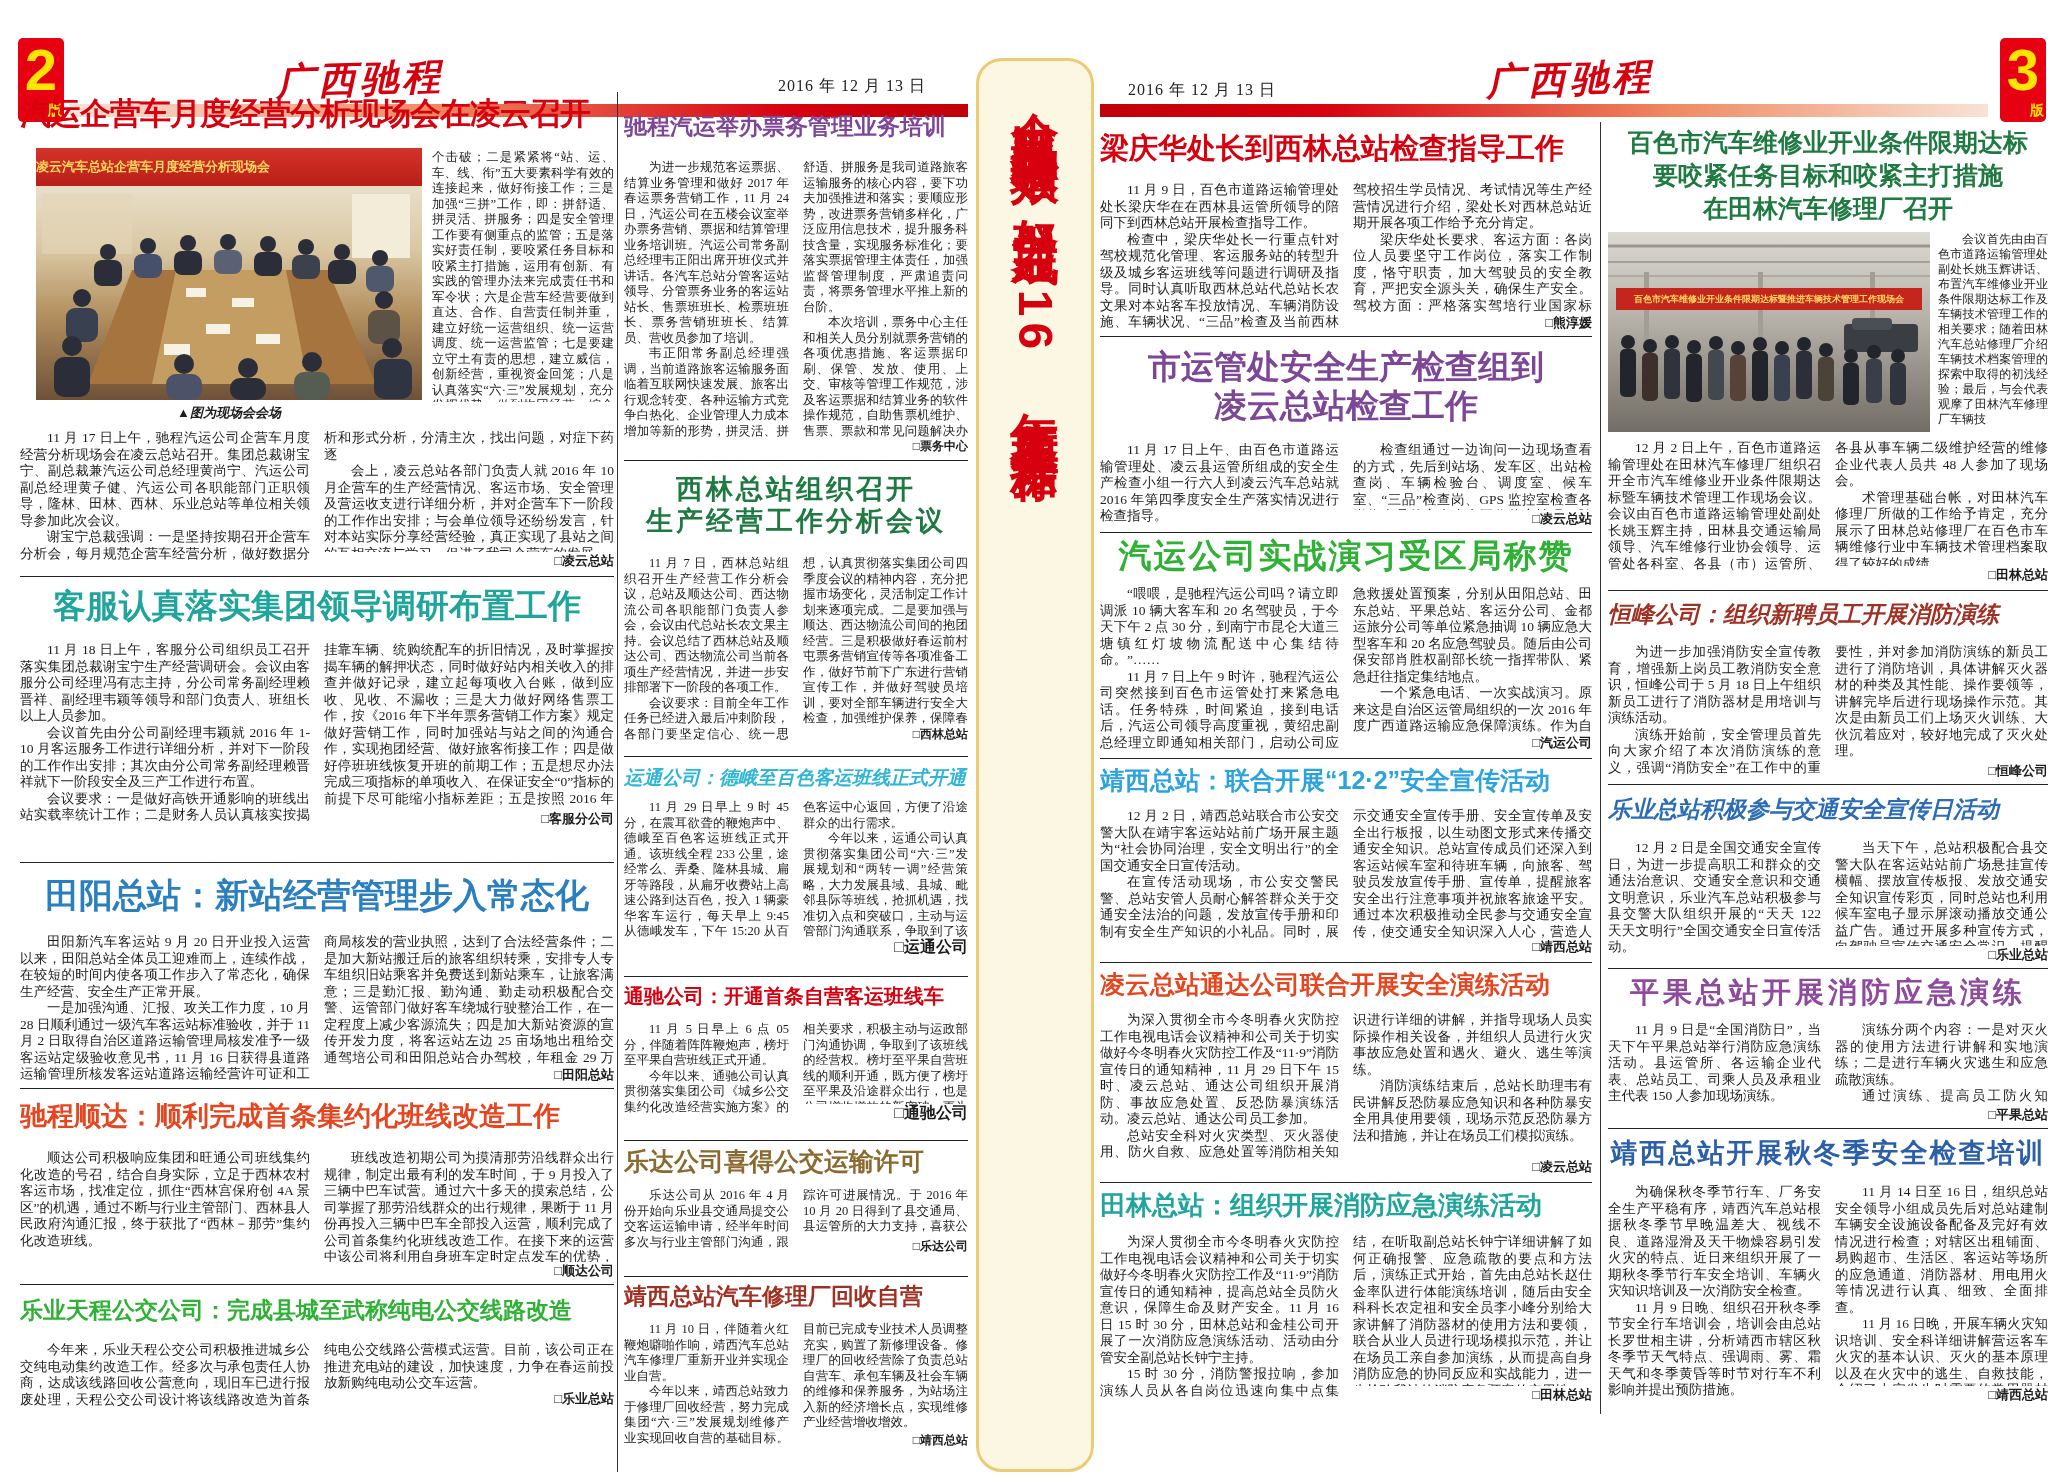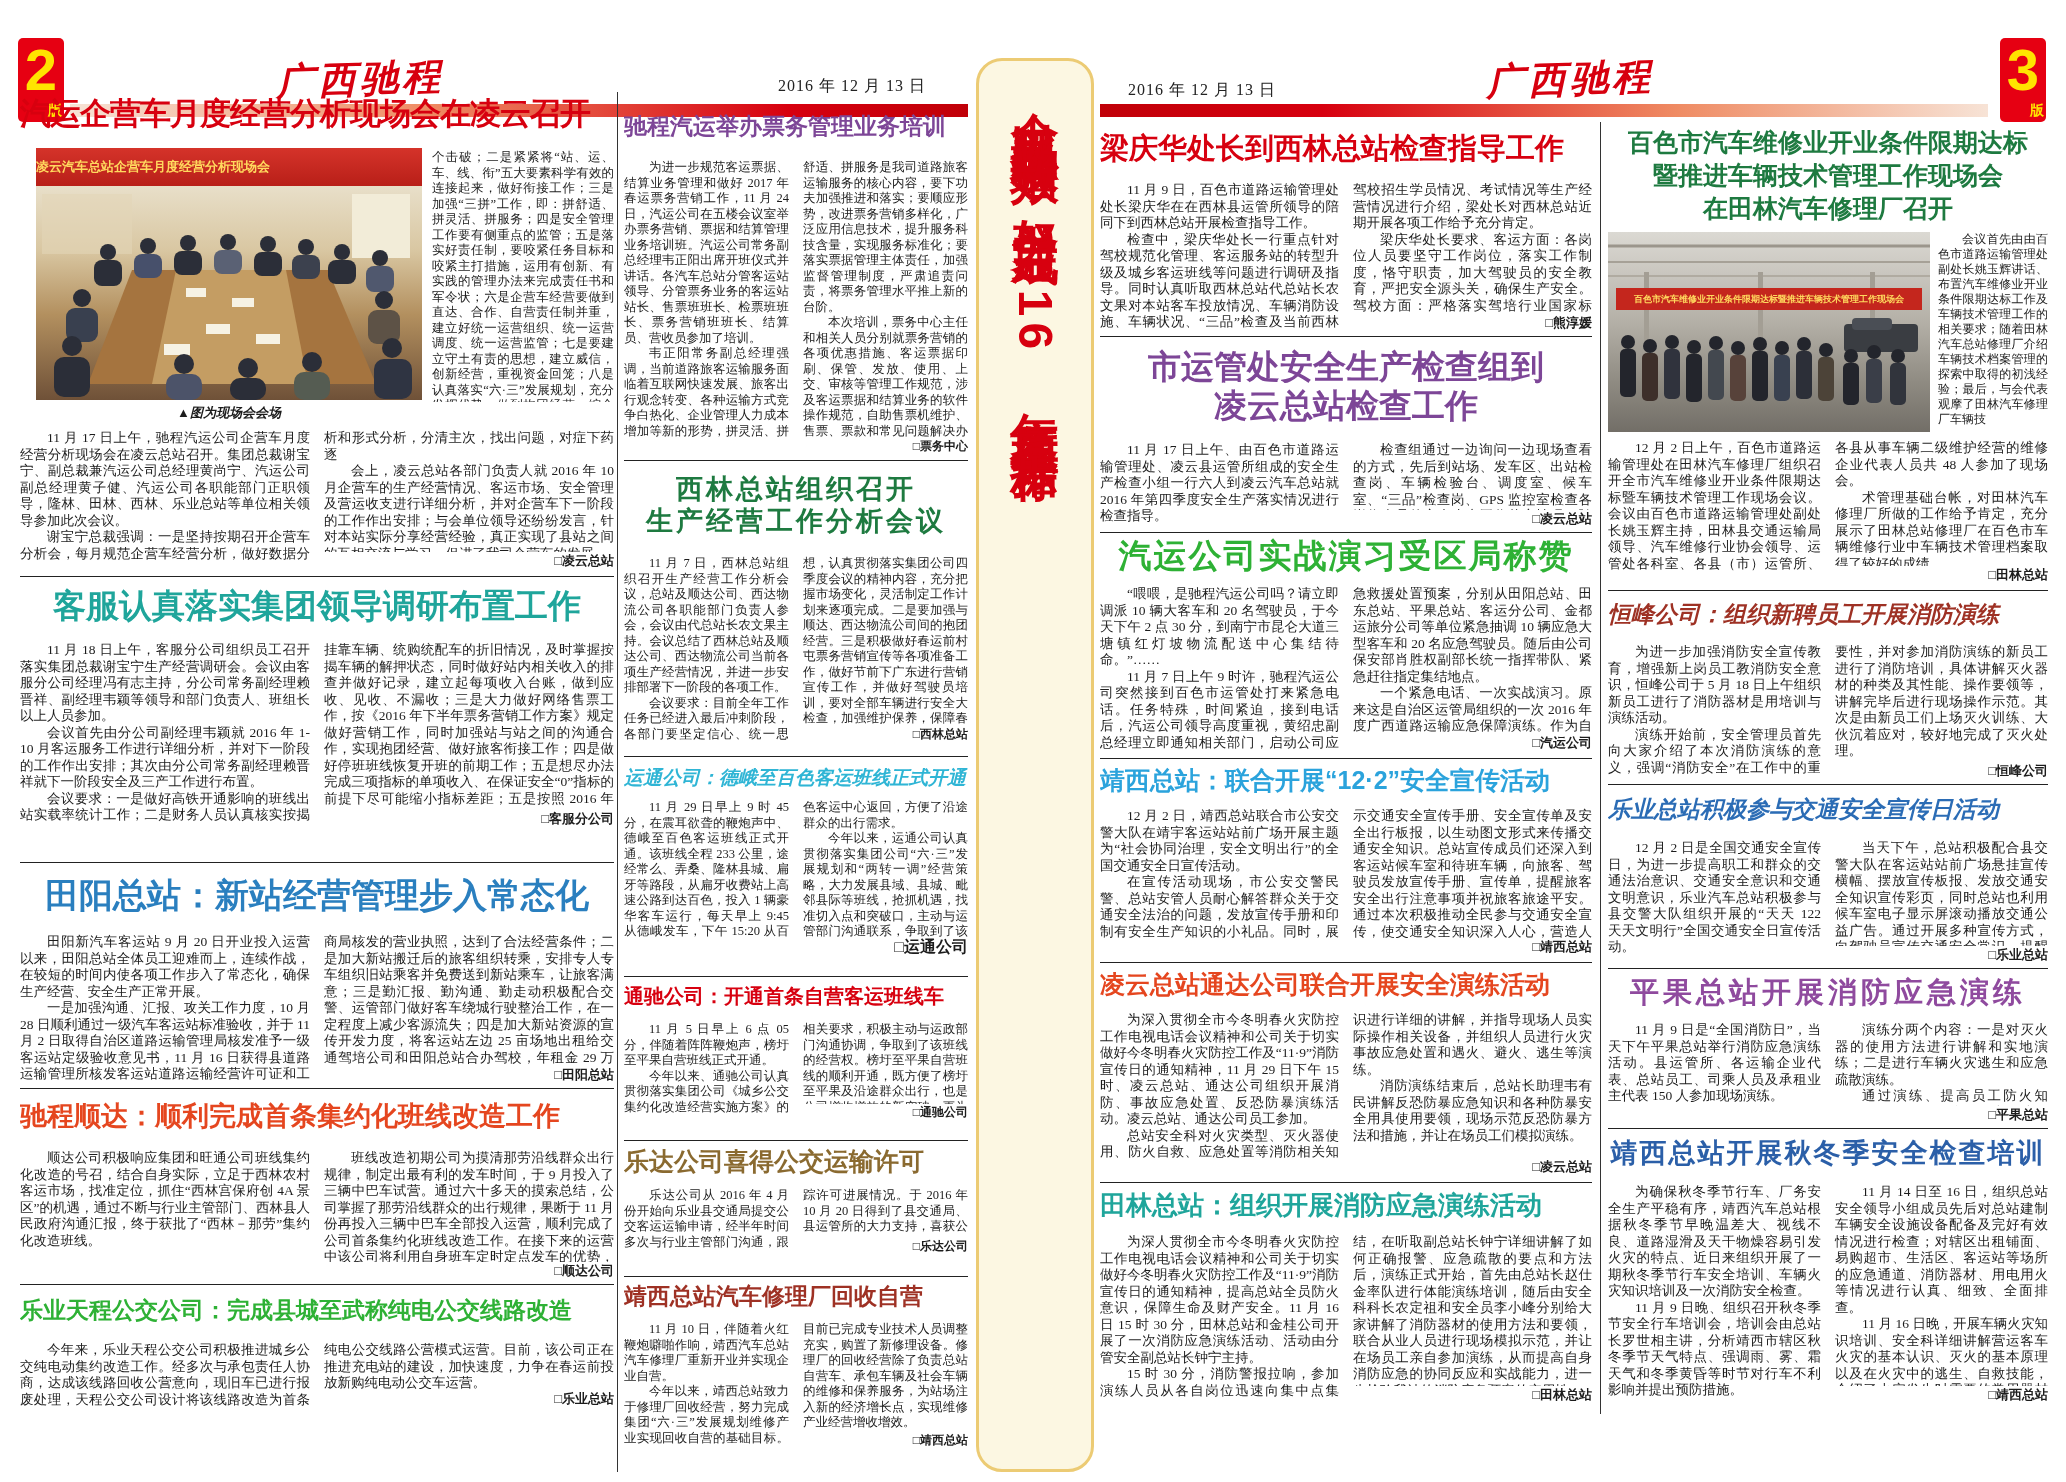--- a/index.html
+++ b/index.html
@@ -225,21 +225,21 @@
     </div>
   <div class="byline" id="bl-yuntong" style="left:788px;top:938px;width:180px;font-size:16px">□运通公司</div>
 
   <div class="abs hl bt" id="h-tongchi" style="left:624px;top:976px;width:344px;height:40px">
       <span>通驰公司：开通首条自营客运班线车</span>
     </div>
   <div class="abs body-sm cols2" id="b-tongchi" style="left:624px;top:1022px;width:344px;height:100px">
       <p>11 月 5 日早上 6 点 05 分，伴随着阵阵鞭炮声，榜圩至平果自营班线正式开通。</p>
       <p>今年以来、通驰公司认真贯彻落实集团公司《城乡公交集约化改造经营实施方案》的相关要求，积极主动与运政部门沟通协调，争取到了该班线的经营权。榜圩至平果自营班线的顺利开通，既方便了榜圩至平果及沿途群众出行，也是公司增收增效的新突破，更为公司明年班线集约化改造打下坚实基础。</p>
     </div>
-  <div class="byline" id="bl-tongchi" style="left:788px;top:1104px;width:180px;font-size:12px">□通驰公司</div>
+  <div class="byline" id="bl-tongchi" style="left:788px;top:1104px;width:180px;font-size:16px">□通驰公司</div>
 
   <div class="abs hl bt serif" id="h-leda" style="left:624px;top:1140px;width:344px;height:42px">
       <span>乐达公司喜得公交运输许可</span>
     </div>
   <div class="abs body-sm cols2" id="b-leda" style="left:624px;top:1188px;width:344px;height:68px">
       <p>乐达公司从 2016 年 4 月份开始向乐业县交通局提交公交客运运输申请，经半年时间多次与行业主管部门沟通，跟踪许可进展情况。于 2016 年 10 月 20 日得到了县交通局、县运管所的大力支持，喜获公交汽车客运经营许可，为公司开通公交线路奠定了基础。</p>
     </div>
   <div class="byline" id="bl-leda" style="left:788px;top:1238px;width:180px;font-size:12px">□乐达公司</div>
 
   <div class="abs hl bt serif" id="h-jxsc" style="left:624px;top:1276px;width:344px;height:40px">
@@ -306,21 +306,21 @@
   <div class="abs body cols2" id="b-tlxf" style="left:1100px;top:1234px;width:492px;height:170px">
       <p>为深人贯彻全市今冬明春火灾防控工作电视电话会议精神和公司关于切实做好今冬明春火灾防控工作及“11·9”消防宣传日的通知精神，提高总站全员防火意识，保障生命及财产安全。11 月 16 日 15 时 30 分，田林总站和金桂公司开展了一次消防应急演练活动、活动由分管安全副总站长钟宁主持。</p>
       <p>15 时 30 分，消防警报拉响，参加演练人员从各自岗位迅速向集中点集结，在听取副总站长钟宁详细讲解了如何正确报警、应急疏散的要点和方法后，演练正式开始，首先由总站长赵仕金率队进行体能演练培训，随后由安全科科长农定祖和安全员李小峰分别给大家讲解了消防器材的使用方法和要领，联合从业人员进行现场模拟示范，并让在场员工亲自参加演练，从而提高自身消防应急的协同反应和实战能力，进一步检验我站的消防应急预案的实用性。</p>
     </div>
   <div class="byline" id="bl-tlxf" style="left:1350px;top:1386px;width:242px">□田林总站</div>
 
   <div class="abs vrule" id="vdiv3" style="left:1600px;top:122px;width:1px;height:1292px"></div>
 
   <div class="abs hl ctr serif" id="h-bswx" style="left:1608px;top:124px;width:440px;height:102px">
       <span>百色市汽车维修业开业条件限期达标
-暨推进车辆技术管理工作现场会
+要咬紧任务目标和咬紧主打措施
 在田林汽车修理厂召开</span>
     </div>
 
   <figure id="photo2" style="left:1608px;top:232px;width:322px;height:200px">
     <div class="ph-banner2">百色市汽车维修业开业条件限期达标暨推进车辆技术管理工作现场会</div>
     <svg width="322" height="200" viewBox="0 0 322 200">
       <defs>
         <linearGradient id="g2" x1="0" y1="0" x2="0" y2="1">
           <stop offset="0" stop-color="#dbd9d3"></stop>
             <stop offset="0.45" stop-color="#b4b0a7"></stop>

